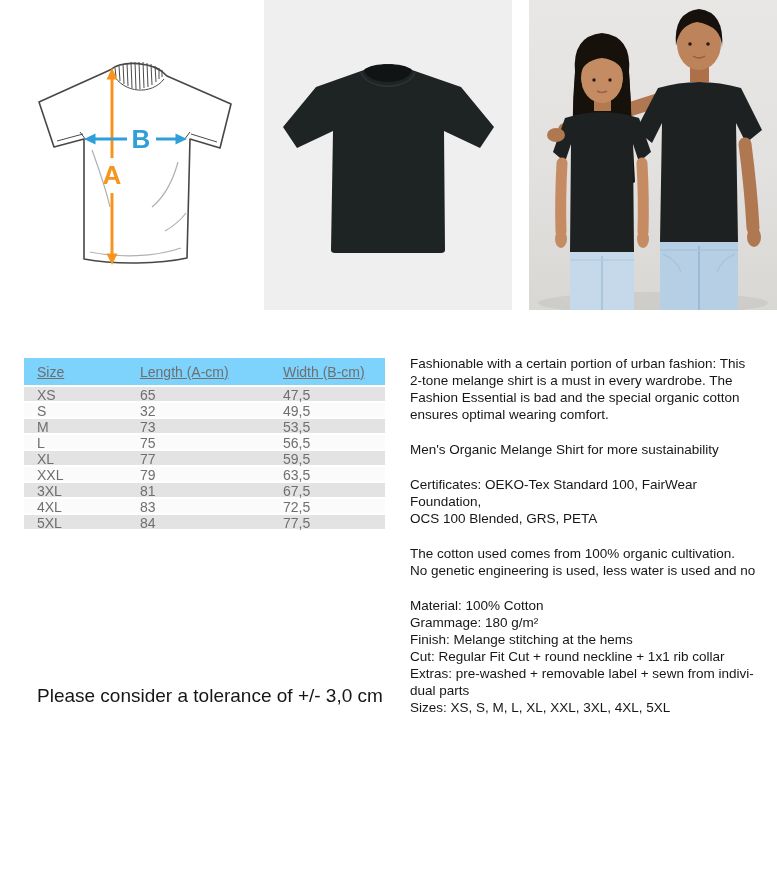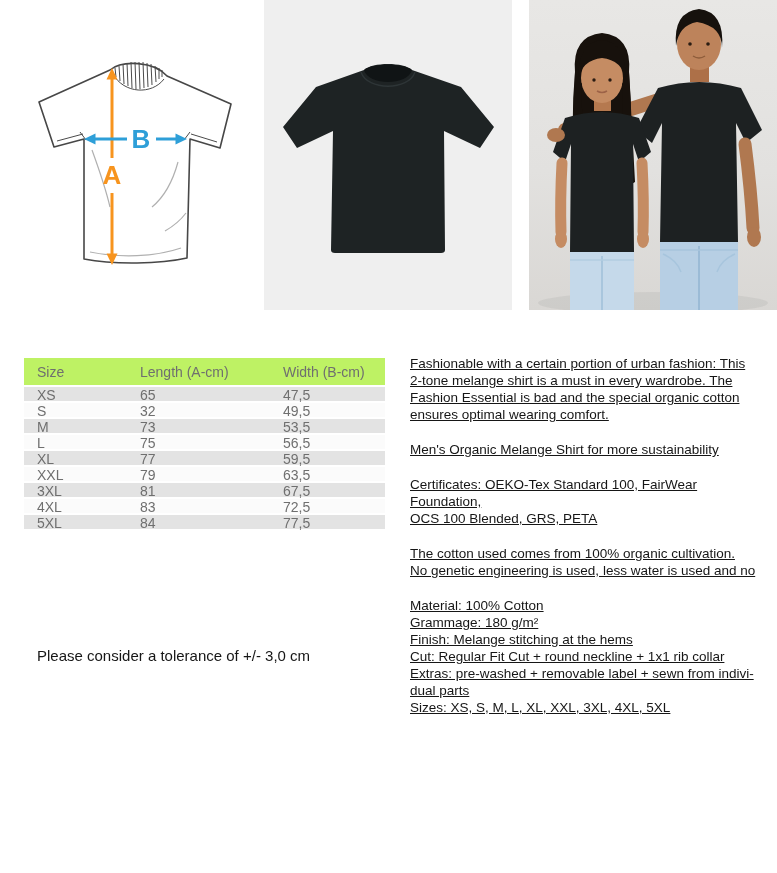--- a/index.html
+++ b/index.html
@@ -11,29 +11,29 @@
     position: relative;
     overflow: hidden;
   }
   figure.tile { position: absolute; top: 0; width: 248px; height: 310px; margin: 0; }
   #tile-diagram { left: 0; background: #ffffff; }
   #tile-flat    { left: 264px; background: #efefef; }
   #tile-models  { left: 529px; background: linear-gradient(180deg, #e8e7e5 0%, #e2e1df 55%, #d9d7d4 100%); }
 
   .size-table { position: absolute; left: 24px; top: 358px; width: 361px; font-size: 14px; color: #6f6f6f; }
   .trow { display: grid; grid-template-columns: 116px 143px 102px; align-items: center; height: 14px; margin-bottom: 2px; }
-  .trow.thead { height: 27px; background: #bef264; }
+  .trow.thead { height: 27px; background: #7dd3fc; text-decoration: underline; }
   .trow.odd  { background: #e3e3e3; }
   .trow.even { background: #fbfbfb; }
   .tc.c1 { padding-left: 13px; }
 
-  .tolerance { position: absolute; left: 37px; top: 647px; font-size: 15px; color: #161616; }
+  .tolerance { position: absolute; left: 37px; top: 685px; font-size: 19px; color: #161616; }
 
   .description { position: absolute; left: 410px; top: 355px; width: 362px; font-size: 13.5px; line-height: 17px; color: #161616; }
-  .para { margin: 0 0 18px 0; text-decoration: underline; }
+  .para { margin: 0 0 18px 0; }
   .dline { display: block; }
 
   svg text { font-family: "Liberation Sans", sans-serif; }
 </style>
 </head>
 <body>
 
 <figure class="tile" id="tile-diagram">
   <svg viewBox="0 0 248 310" width="248" height="310">
 

